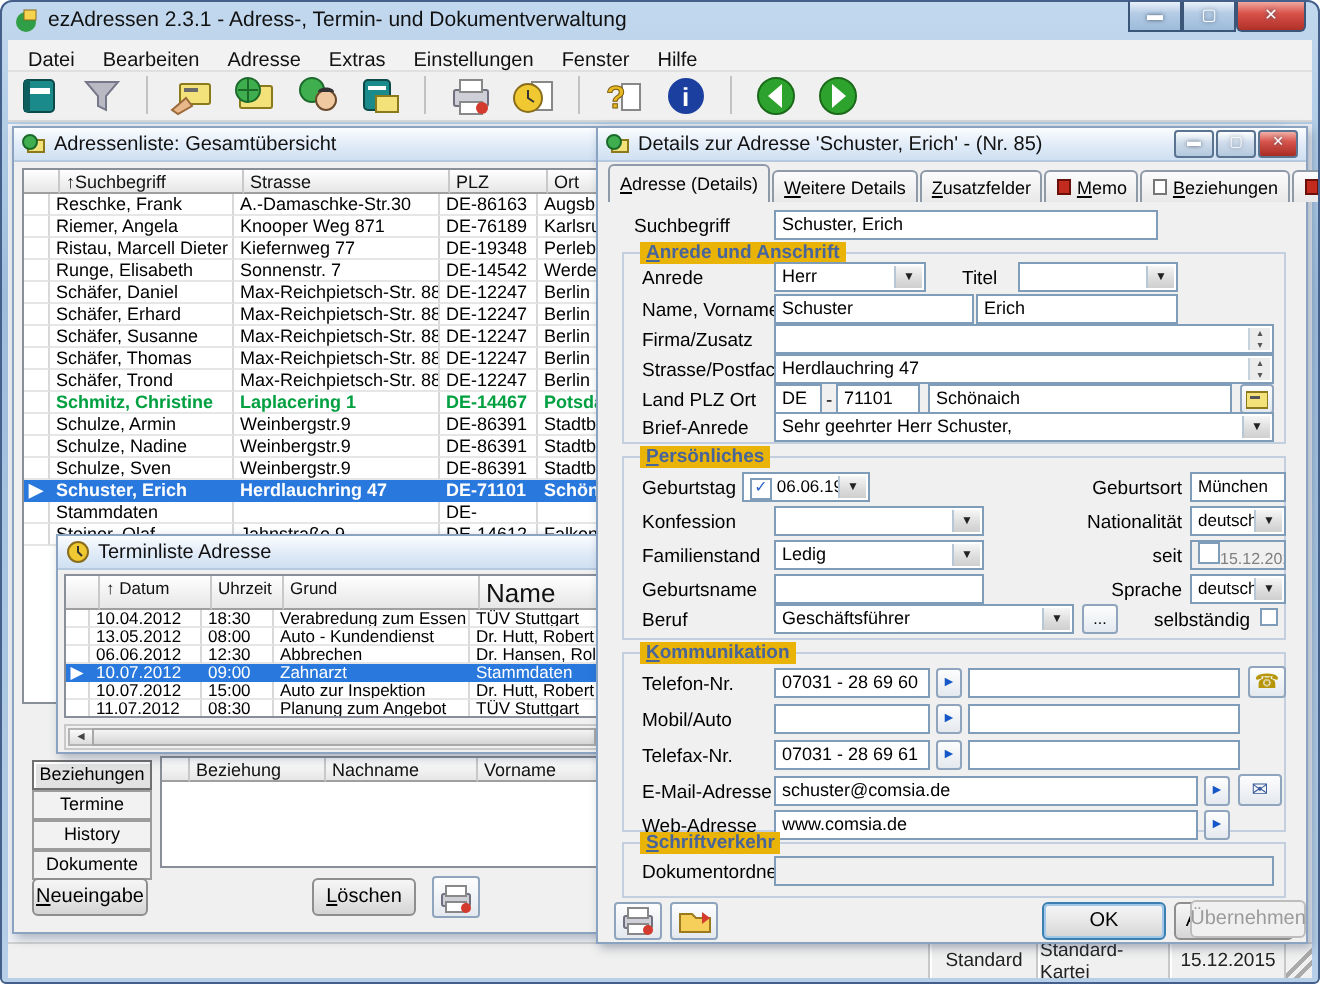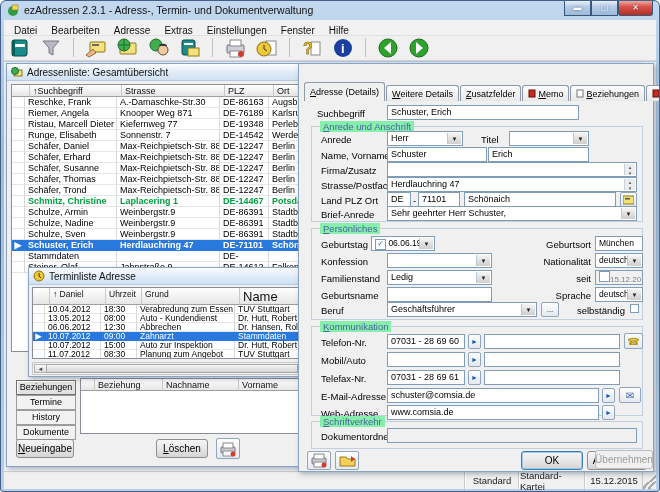--- a/index.html
+++ b/index.html
@@ -49,21 +49,21 @@
   
   .lbl{font-size:9.5px;color:#000;white-space:nowrap;}
   .rlbl{text-align:right;}
   .tb{background:#fff;border:1px solid #7f9db9;font-size:9px;line-height:13px;height:15px;padding:0 3px;white-space:nowrap;overflow:hidden;color:#000;}
   .tb.dis{background:#f0f0f0;color:#808080;}
   .dda{position:absolute;right:1px;top:1px;bottom:1px;width:13px;background:linear-gradient(#f6f6f6,#dcdcdc 60%,#cfcfcf);
        border-left:1px solid #b8c7d6;font-size:6px;line-height:12px;text-align:center;color:#222;}
   .spin{position:absolute;right:1px;top:1px;bottom:1px;width:10px;background:#ececec;border-left:1px solid #c6d2de;
         font-size:5px;line-height:6px;text-align:center;color:#555;}
   .grp{border:1px solid #c3cfdf;}
-  .grpt{position:absolute;top:-6px;left:8px;background:#86efac;padding:0 3px;font-size:9.5px;color:#47649b;}
+  .grpt{position:absolute;top:-6px;left:8px;background:#eab308;padding:0 3px;font-size:9.5px;color:#47649b;font-weight:bold;}
   .hot{display:inline-block;}
   .hot::first-letter{text-decoration:underline;}
   .btn{background:linear-gradient(#f6f6f6,#e9e9e9 45%,#d5d5d5);border:1px solid #8e8e8e;border-radius:3px;
        font-size:10px;text-align:center;color:#000;display:flex;align-items:center;justify-content:center;}
   .btn.default{border-color:#3c7fb1;box-shadow:0 0 0 1px #9fc8e8 inset;}
   .btn.disabled{color:#9b9b9b;background:#f0f0f0;border-color:#bdbdbd;}
   .ibtn{background:linear-gradient(#fdfdfd,#e4e9ef);border:1px solid #8ea5bd;border-radius:2px;
         display:flex;align-items:center;justify-content:center;}
   .arrbtn{font-size:7px;color:#1556c8;}
   .tabs{display:flex;align-items:flex-end;height:20px;padding-left:3px;}
@@ -352,21 +352,21 @@
     <div class="cwt">
       <svg width="12" height="12">
           <circle cx="6" cy="6" r="5" fill="#f0c832" stroke="#8a6d1c"></circle>
           <path d="M6 3v3l2 2" stroke="#333" fill="none"></path>
         </svg>
       <span>Terminliste Adresse</span>
     </div>
     <div class="abs grid trm" style="left:3px;top:19px;width:552px;height:72px">
       <div class="ghrow">
         <div class="gh" style="width:11px;font-size:8.5px"></div>
-        <div class="gh" style="width:50px;font-size:8.5px">↑  Daniel</div>
+        <div class="gh" style="width:50px;font-size:8.5px">↑  Datum</div>
         <div class="gh" style="width:30px;font-size:8.5px">Uhrzeit</div>
         <div class="gh" style="width:92px;font-size:8.5px">Grund</div>
         <div class="gh" style="width:62px;font-size:13px">Name</div>
         <div class="gh" style="width:307px;font-size:8.5px">Lokation</div>
       </div>
       <div>
 
       <div class="grow">
           <div class="gc mk" style="width:11px"></div>
           <div class="gc" style="width:50px">10.04.2012</div>
@@ -425,20 +425,32 @@
         </div>
         </div>
     </div>
     <div class="abs sbtrack" style="left:3px;top:94px;width:552px;height:13px">
       <div class="sbarr" style="left:1px">◄</div>
       <div class="sbthumb" style="left:13px;width:250px"></div>
     </div>
   </div>
 
   <div class="abs cw" style="left:297px;top:62px;width:356px;height:409px;z-index:3">
+    <div class="cwt">
+      <svg width="12" height="12">
+          <rect x="3" y="4" width="8" height="6" fill="#f3e27a" stroke="#8a7a1c"></rect>
+          <circle cx="4" cy="5" r="3.5" fill="#3fae4f" stroke="#1c6a2a"></circle>
+        </svg>
+      <span>Details zur Adresse 'Schuster, Erich' - (Nr. 85)</span>
+      <span class="cwctrl">
+        <span class="ccb">▬</span>
+        <span class="ccb">▢</span>
+        <span class="ccb close">✕</span>
+      </span>
+    </div>
 
     <div class="abs tabs" style="left:2px;top:17px;right:2px">
       <div class="tab active">
           <span class="hot">Adresse (Details)</span>
         </div>
       <div class="tab">
           <span class="hot">Weitere Details</span>
         </div>
       <div class="tab">
           <span class="hot">Zusatzfelder</span>

